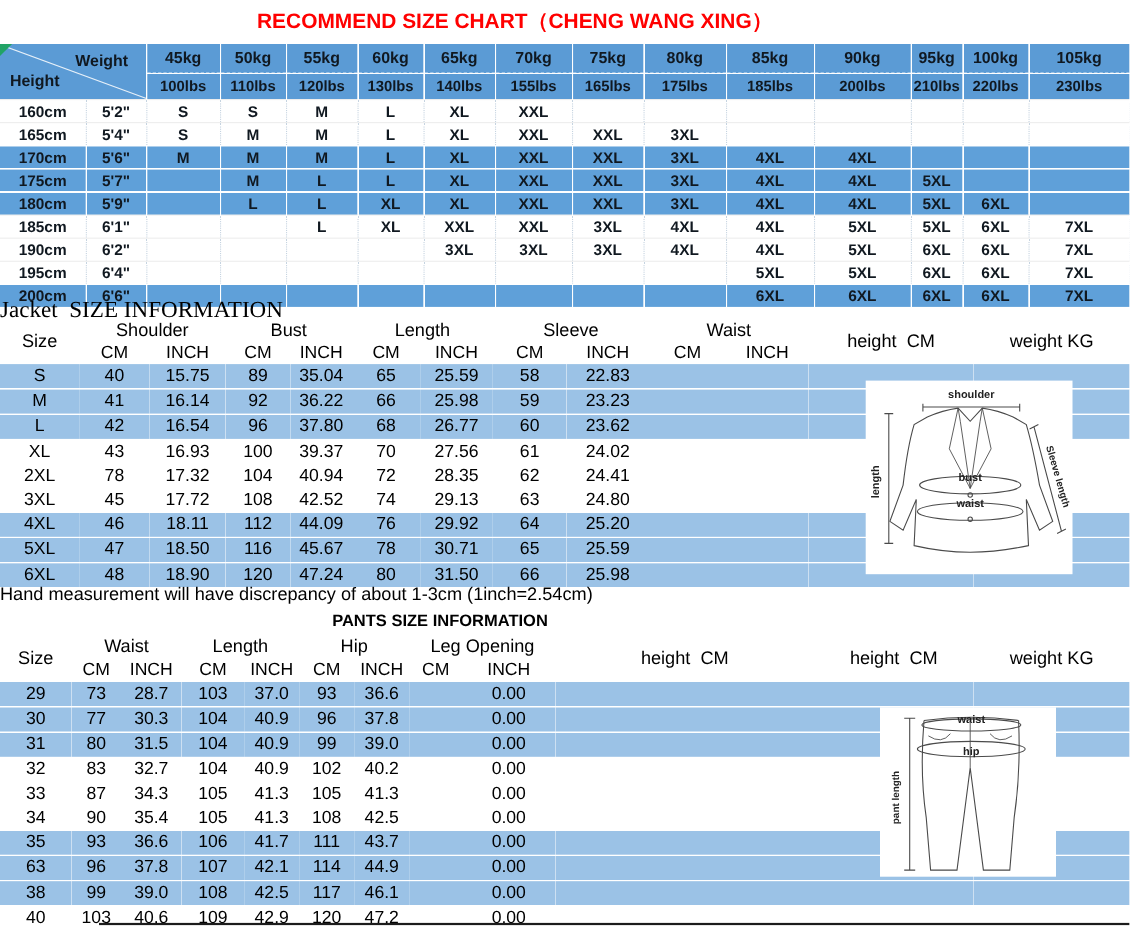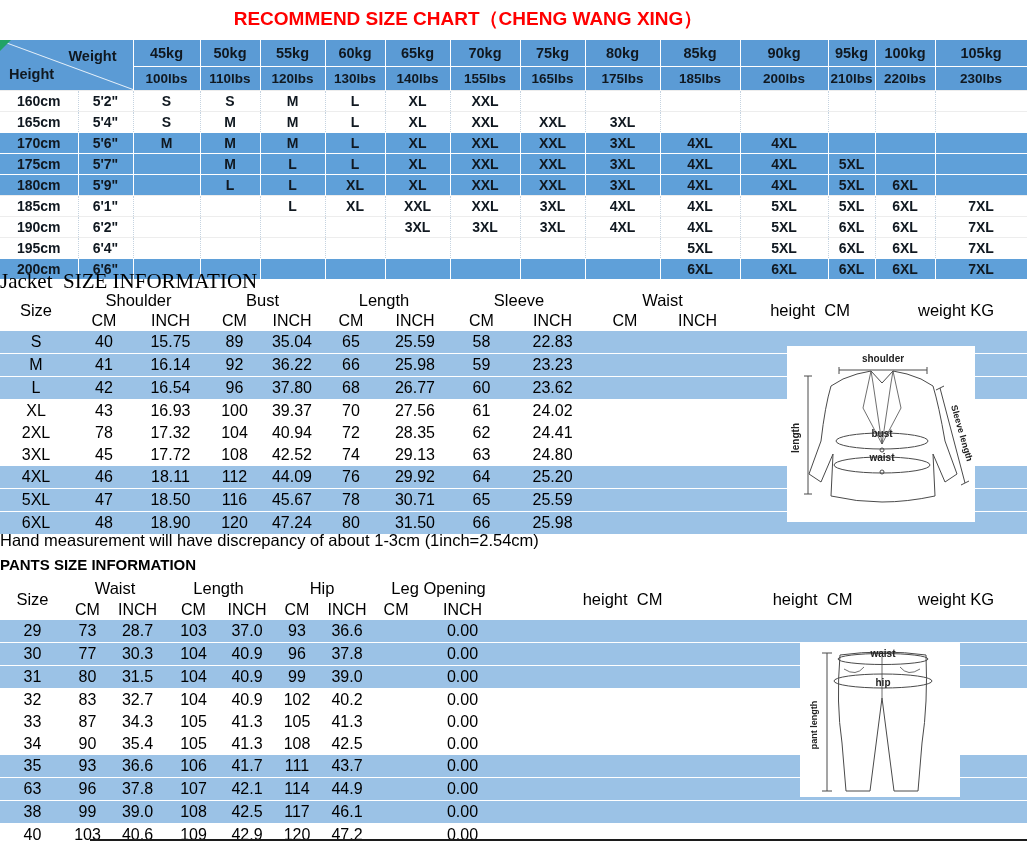--- a/index.html
+++ b/index.html
@@ -25,21 +25,21 @@
   .corner .diag{position:absolute;left:0;top:0;width:142px;height:1px;
         background:rgba(255,255,255,.85);transform:rotate(20.2deg);transform-origin:0 0;}
   .matrix tbody tr.shaded td{background:var(--mb);border-right:1px solid rgba(255,255,255,.85);
         border-top:1px solid rgba(255,255,255,.9);}
   .matrix tbody tr.plain td{background:#fff;border-right:1px dotted #c5d3e0;border-top:1px solid #ededed;}
   .matrix tbody td{height:20px;line-height:20px;}
 
   
   .jtitle{position:absolute;top:269px;left:0;width:936px;font-size:21px;white-space:pre;font-family:Liberation Serif, serif;}
   .note{position:absolute;top:531px;left:0;width:930px;font-size:16.5px;}
-  .ptitle{position:absolute;top:556px;left:0;width:800px;text-align:left;font-size:15px;font-weight:bold;}
+  .ptitle{position:absolute;top:556px;left:0;width:800px;text-align:center;font-size:15px;font-weight:bold;}
   .jacket{position:absolute;top:290px;left:0;width:1027px;}
   .pants{position:absolute;top:577px;left:0;width:1027px;}
   .jacket td,.pants td{font-size:16px;color:#000;}
   .gh1 td{font-size:16.5px;white-space:pre;}
   .jacket .gh1 td{height:21px;line-height:21px;}
   .jacket .gh2 td{height:20px;line-height:20px;}
   .pants .gh1 td{height:22px;line-height:22px;}
   .pants .gh2 td{height:21px;line-height:21px;}
   .sizeh{vertical-align:middle;}
   tr.band td{background:var(--lb);border-bottom:1px solid #fff;}

